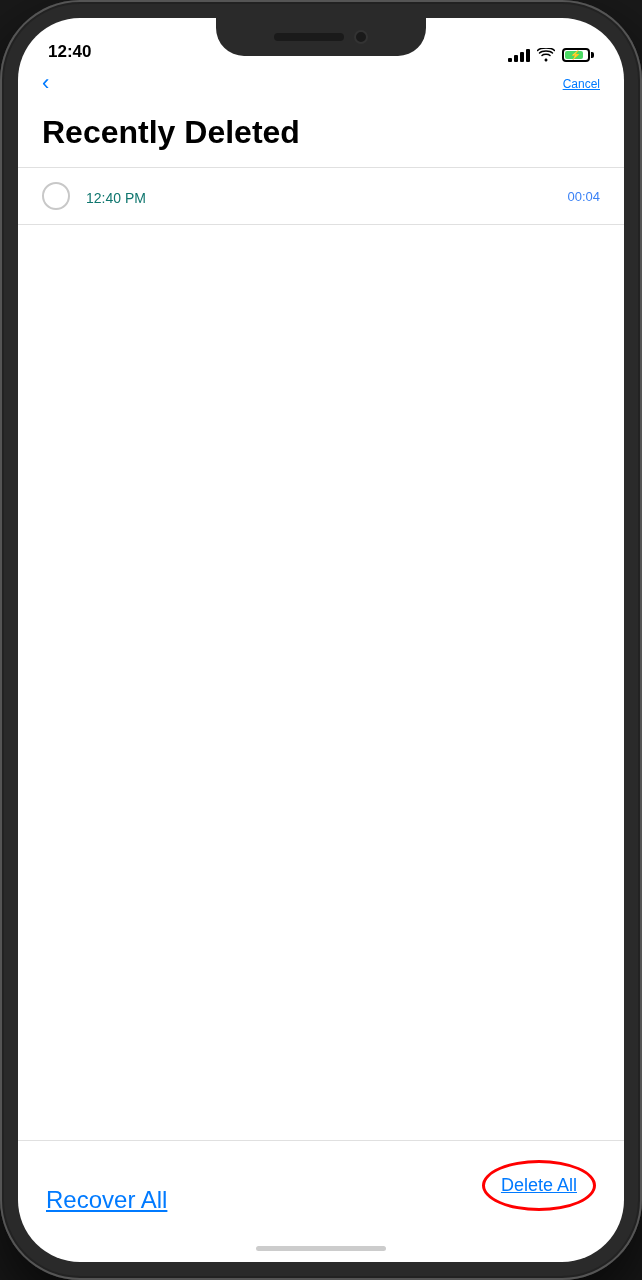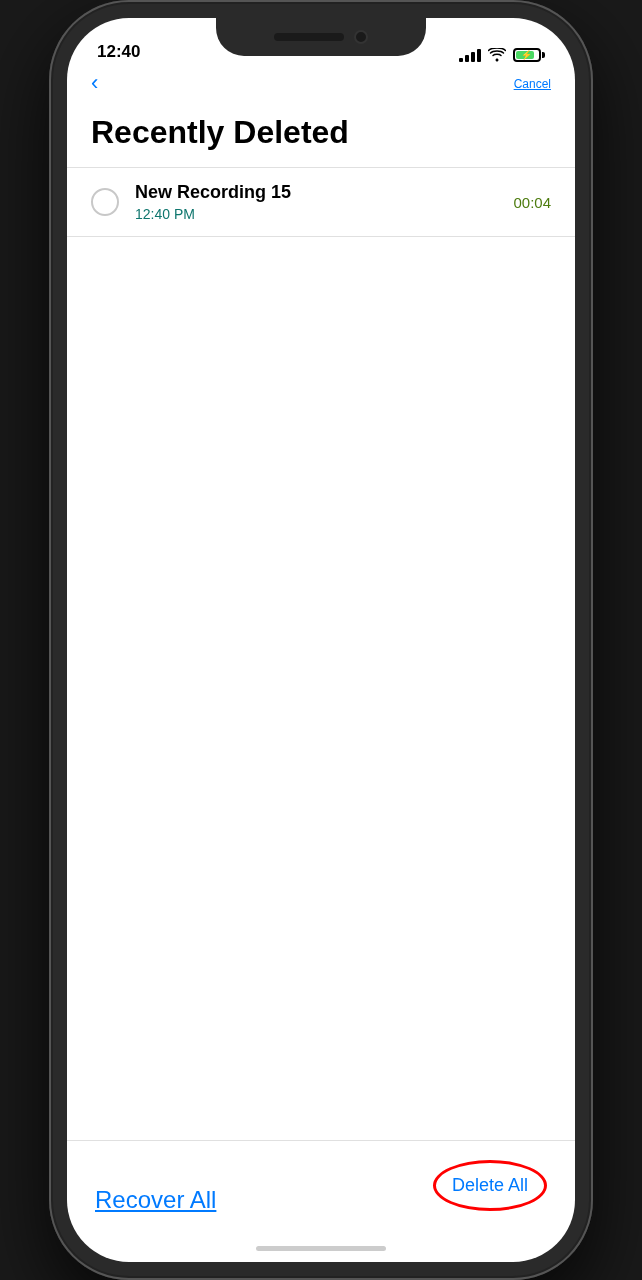--- a/index.html
+++ b/index.html
@@ -7,21 +7,21 @@
     body {
       background: #1a1a1a;
       display: flex;
       justify-content: center;
       align-items: center;
       min-height: 100vh;
       font-family: -apple-system, 'SF Pro Display', 'Helvetica Neue', sans-serif;
     }
 
     .phone-frame {
-      width: 544px;
+      width: 642px;
       height: 1280px;
       background: #2a2a2a;
       border-radius: 80px;
       position: relative;
       box-shadow:
         inset 0 0 0 2px #555,
         inset 0 0 0 4px #222,
         0 30px 80px rgba(0,0,0,0.8);
       overflow: hidden;
     }
@@ -244,22 +244,22 @@
       color: #000;
     }
 
     .recording-time {
       font-size: 14px;
       color: #0f766e;
       margin-top: 3px;
     }
 
     .recording-duration {
-      font-size: 15px;
-      color: #4d7c0f;
+      font-size: 13px;
+      color: #3b82f6;
     }
 
     
     .content-area {
       flex: 1;
       overflow: hidden;
     }
 
     
     .bottom-bar {
@@ -275,20 +275,21 @@
       color: #007aff;
       font-size: 24px;
       text-decoration: underline;
       cursor: pointer;
       margin-top: 29px;
     }
 
     .delete-all-btn {
       color: #007aff;
       font-size: 18px;
+      text-decoration: underline;
       cursor: pointer;
       border: 3px solid red;
       border-radius: 50%;
       padding: 12px 16px;
     }
 
     
     .home-indicator {
       height: 28px;
       display: flex;
@@ -351,21 +352,20 @@
       <span class="cancel-button">Cancel</span>
     </div>
 
     <div class="page-title">Recently Deleted</div>
 
     <div class="divider"></div>
 
     <div class="recording-item">
       <div class="select-circle"></div>
       <div class="recording-info">
-        <div class="recording-name">New Recording 15</div>
         <div class="recording-time">12:40 PM</div>
       </div>
       <div class="recording-duration">00:04</div>
     </div>
 
     <div class="content-area"></div>
 
     <div class="bottom-bar">
       <span class="recover-all-btn">Recover All</span>
       <span class="delete-all-btn">Delete All</span>

